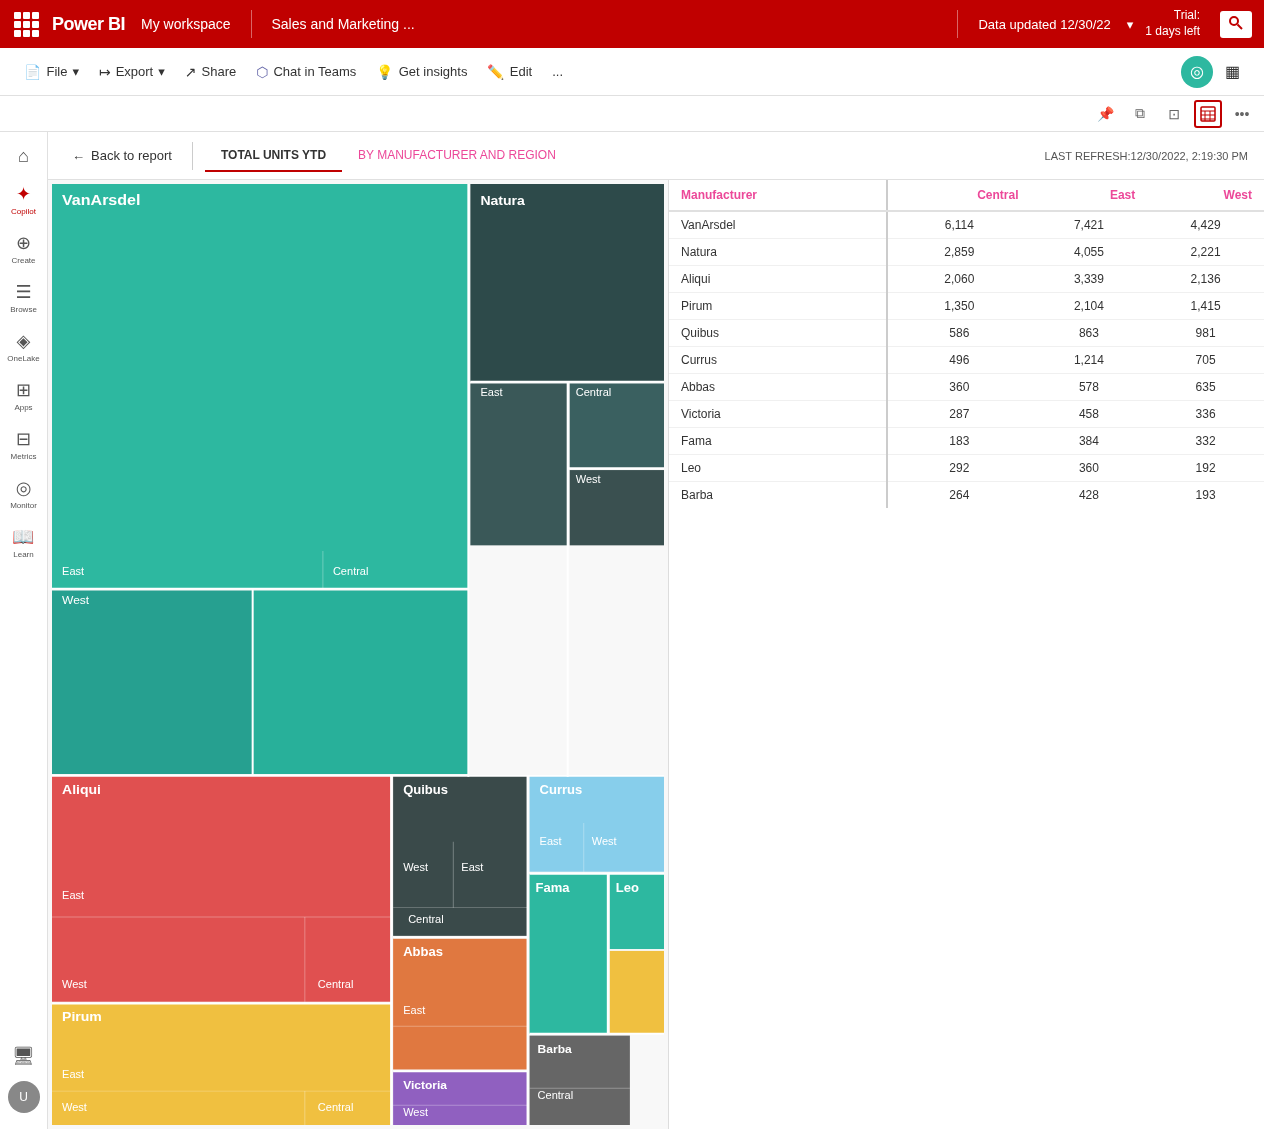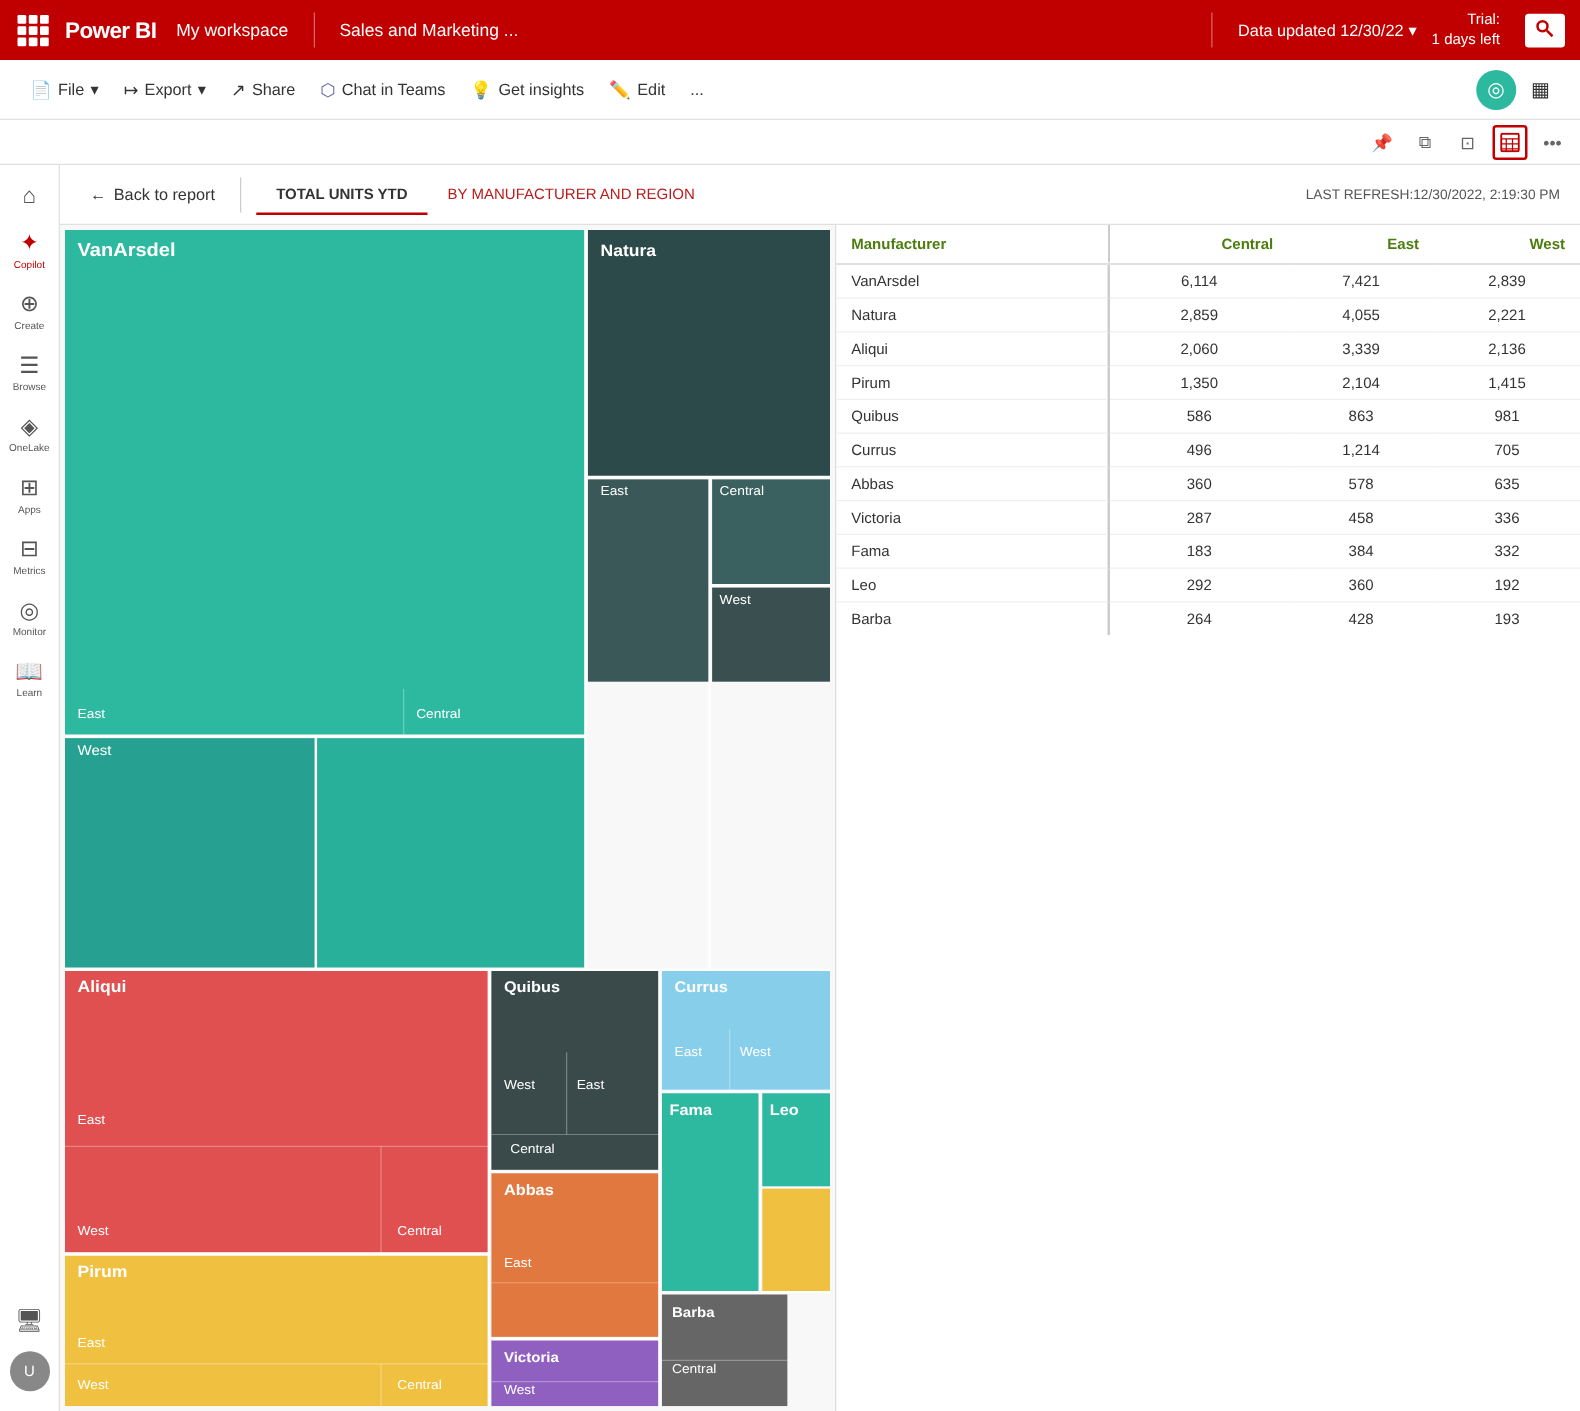--- a/index.html
+++ b/index.html
@@ -15,21 +15,21 @@
       padding: 0 12px;
       gap: 12px;
     }
     .top-bar-grid { display: flex; align-items: center; justify-content: center; width: 28px; height: 28px; cursor: pointer; }
     .grid-icon { display: grid; grid-template-columns: repeat(3,7px); gap: 2px; }
     .grid-icon span { width: 7px; height: 7px; background: white; border-radius: 1px; }
     .top-bar-logo { font-weight: 700; font-size: 18px; letter-spacing: -0.5px; }
     .top-bar-workspace { font-size: 14px; margin-left: 4px; }
     .top-bar-divider { width: 1px; height: 28px; background: rgba(255,255,255,0.4); margin: 0 8px; }
     .top-bar-title { font-size: 14px; flex: 1; }
-    .top-bar-updated { font-size: 13px; display: flex; align-items: center; gap: 4px; }
+    .top-bar-updated { font-size: 13px; display: flex; align-items: center; gap: 16px; }
     .top-bar-trial { text-align: right; font-size: 12px; line-height: 1.3; margin-right: 8px; }
     .top-bar-search { background: white; border-radius: 3px; padding: 4px 8px; cursor: pointer; }
     .top-bar-search svg { width: 16px; height: 16px; }
 
     
     .secondary-toolbar {
       background: white;
       height: 48px;
       display: flex;
       align-items: center;
@@ -132,21 +132,21 @@
       padding: 4px 8px;
       border-radius: 3px;
     }
     .drillthrough-divider { width: 1px; height: 28px; background: #ccc; margin: 0 12px; }
     .drillthrough-tabs { display: flex; gap: 0; }
     .drillthrough-tab {
       padding: 8px 16px;
       font-size: 12px;
       cursor: pointer;
       border-bottom: 2px solid transparent;
-      color: #b91c1c;
+      color: #ec4899;
     }
     .drillthrough-tab.active { border-bottom-color: #c00000; color: #333; font-weight: 600; }
     .drillthrough-refresh { margin-left: auto; font-size: 11px; color: #555; }
 
     
     .viz-area {
       flex: 1;
       display: flex;
       overflow: hidden;
       background: #f8f8f8;
@@ -170,21 +170,21 @@
     }
     .data-table {
       width: 100%;
       border-collapse: collapse;
       font-size: 12px;
     }
     .data-table th {
       padding: 8px 12px;
       text-align: left;
       font-weight: 600;
-      color: #4d7c0f;
+      color: #ec4899;
       border-bottom: 2px solid #e0e0e0;
       background: white;
       position: sticky;
       top: 0;
     }
     .data-table th.num { text-align: right; }
     .data-table td {
       padding: 6px 12px;
       border-bottom: 1px solid #f0f0f0;
       color: #333;
@@ -464,21 +464,21 @@
               <th class="num col-divider">Central</th>
               <th class="num">East</th>
               <th class="num">West</th>
             </tr>
           </thead>
           <tbody id="table-body">
           <tr>
                 <td class="manufacturer-col">VanArsdel</td>
                 <td class="num col-divider">6,114</td>
                 <td class="num">7,421</td>
-                <td class="num">2,839</td>
+                <td class="num">4,429</td>
               </tr>
               <tr>
                 <td class="manufacturer-col">Natura</td>
                 <td class="num col-divider">2,859</td>
                 <td class="num">4,055</td>
                 <td class="num">2,221</td>
               </tr>
               <tr>
                 <td class="manufacturer-col">Aliqui</td>
                 <td class="num col-divider">2,060</td>

